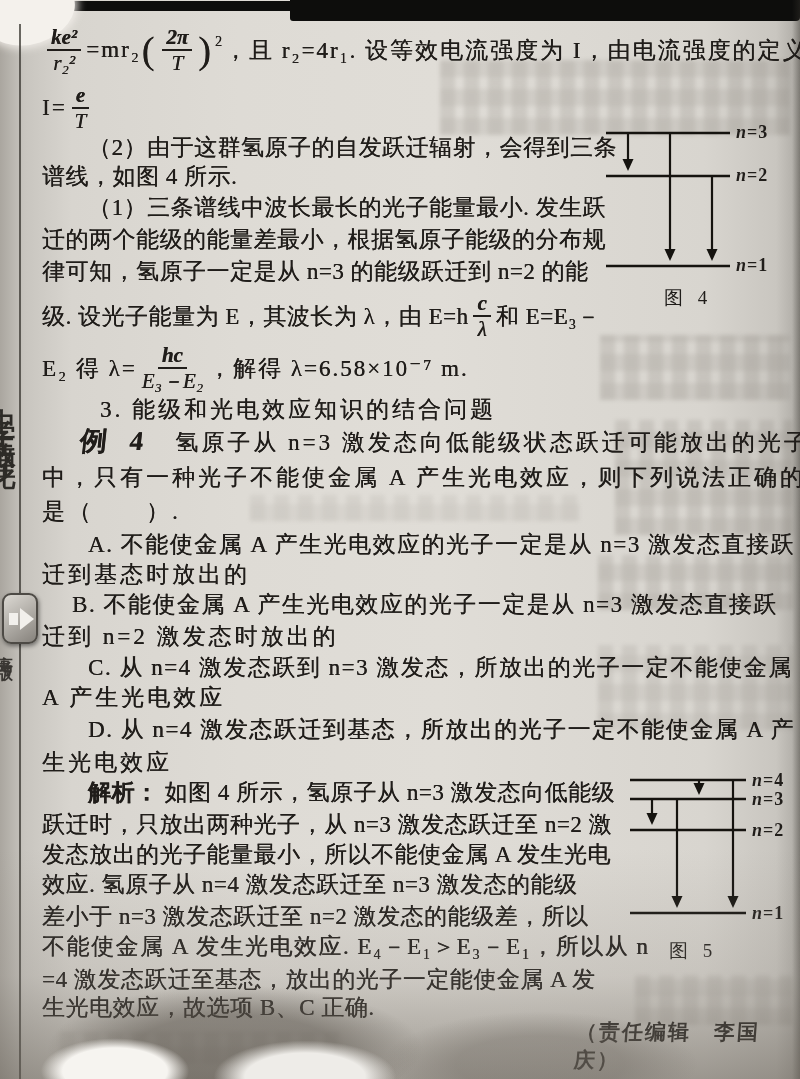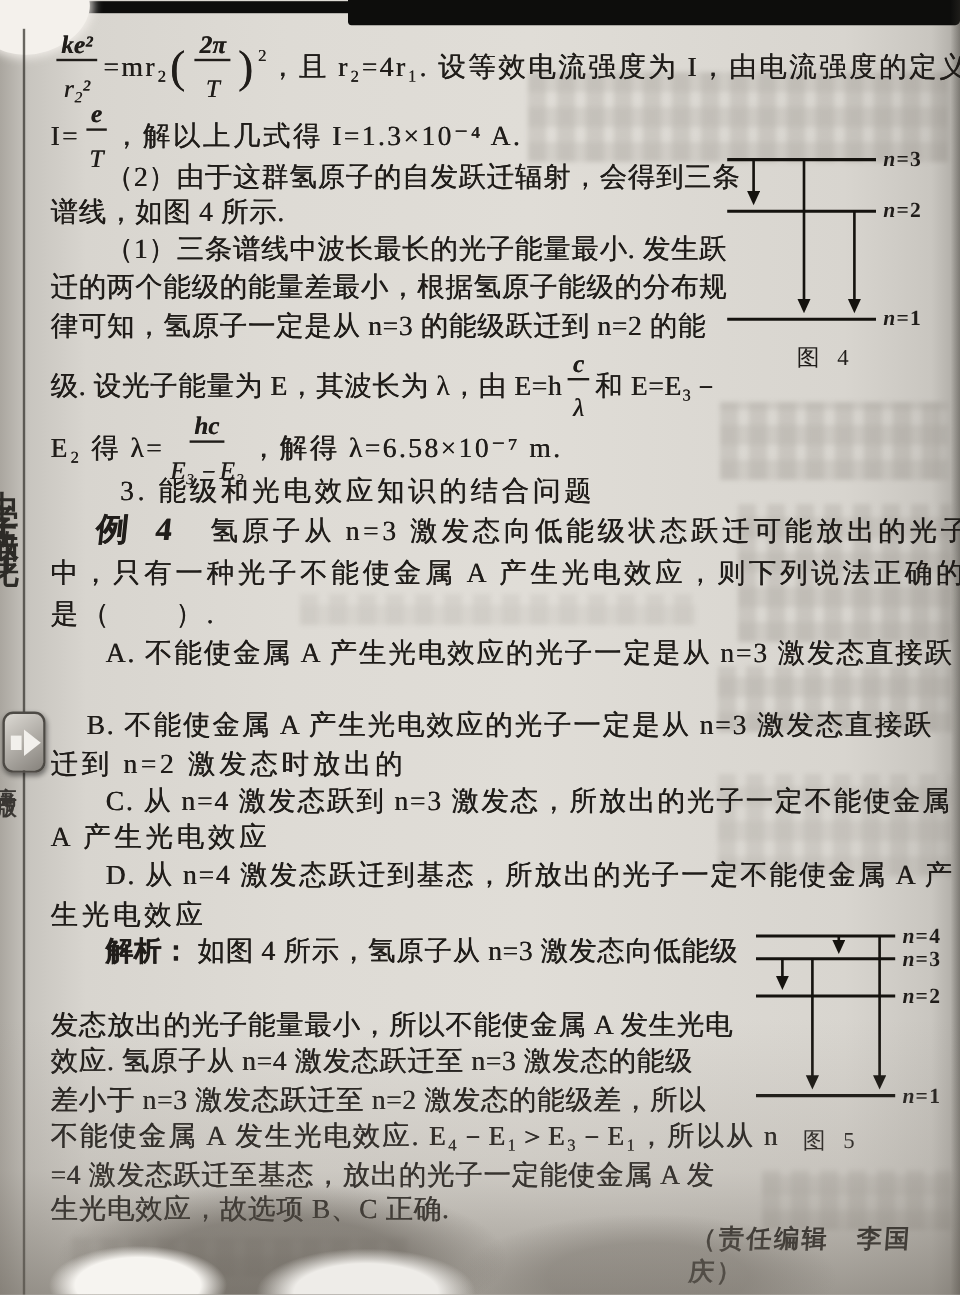--- a/index.html
+++ b/index.html
@@ -6,21 +6,21 @@
   #page{position:relative;width:800px;height:1079px;overflow:hidden;
     background:linear-gradient(90deg,#aaa69f 0%,#c8c5bf 3%,#d8d5cf 9%,#dedbd5 30%,#e0ddd7 55%,#d8d5cf 88%,#c9c6c0 97%,#aba8a2 100%);
     font-family:"Liberation Serif","DejaVu Serif",serif;color:#201d1a;}
   
   .tline{position:absolute;white-space:nowrap;font-size:23px;line-height:30px;letter-spacing:3px;text-shadow:0.3px 0 0 currentColor;}
   .ls0{letter-spacing:0.5px}
   .ls1{letter-spacing:1.5px}
   .fline{position:absolute;white-space:nowrap;font-size:23px;letter-spacing:2px;display:flex;align-items:center;text-shadow:0.3px 0 0 currentColor;}
   .frac{display:inline-flex;flex-direction:column;align-items:center;margin:0 5px;line-height:1.08;font-size:21px;font-style:italic;letter-spacing:0;}
   .frac .num{padding:0 4px 0;border-bottom:2px solid #201d1a;font-weight:bold;}
-  .frac .den{padding-top:12px;}
+  .frac .den{padding-top:1px;}
   .bigp{font-size:38px;line-height:1;font-weight:400;margin:0 1px;font-style:normal;}
   .fline sup{font-size:14px;margin-left:1px;transform:translateY(-8px);}
   .exlabel{font-weight:bold;font-size:27px;letter-spacing:8px;margin-right:24px;transform:skewX(-6deg);display:inline-block;}
   .sollabel{font-weight:bold;margin-right:6px;}
   
   .fig{position:absolute;}
   .lvl-label{position:absolute;display:inline-block;font-size:18px;white-space:nowrap;font-weight:bold;letter-spacing:1px;}
   .lvl-label::first-letter{font-style:italic;}
   .fig-caption{position:absolute;font-size:19px;letter-spacing:5px;text-align:center;}
   
@@ -91,21 +91,20 @@
     <sup>2</sup>
     <span>，且 r₂=4r₁. 设等效电流强度为 I，由电流强度的定义式知</span>
   </div>
 
   <div class="fline" style="left:42px;top:84px">
     <span>I=</span>
     <span class="frac">
         <span class="num">e</span>
         <span class="den">T</span>
       </span>
-    <span>，解以上几式得 I=1.3×10⁻⁴ A.</span>
   </div>
 
   <div class="tline ls0" style="left:88px;top:133px">（2）由于这群氢原子的自发跃迁辐射，会得到三条</div>
   <div class="tline ls0" style="left:42px;top:162px">谱线，如图 4 所示.</div>
   <div class="tline ls0" style="left:88px;top:193px">（1）三条谱线中波长最长的光子能量最小. 发生跃</div>
   <div class="tline ls0" style="left:42px;top:225px">迁的两个能级的能量差最小，根据氢原子能级的分布规</div>
   <div class="tline ls0" style="left:42px;top:257px">律可知，氢原子一定是从 n=3 的能级跃迁到 n=2 的能</div>
 
   <div class="fline" style="left:42px;top:292px;letter-spacing:.5px">
     <span>级. 设光子能量为 E，其波长为 λ，由 E=h</span>
@@ -127,30 +126,32 @@
 
   <div class="tline" style="left:100px;top:395px">3. 能级和光电效应知识的结合问题</div>
 
   <div class="tline" style="left:80px;top:426px">
     <span class="exlabel">例 4</span><span>氢原子从 n=3 激发态向低能级状态跃迁可能放出的光子</span>
   </div>
   <div class="tline" style="left:42px;top:463px">中，只有一种光子不能使金属 A 产生光电效应，则下列说法正确的</div>
   <div class="tline" style="left:42px;top:497px">是（　　）.</div>
 
   <div class="tline ls1" style="left:88px;top:530px">A. 不能使金属 A 产生光电效应的光子一定是从 n=3 激发态直接跃</div>
+  <div class="tline" style="left:42px;top:560px">迁到基态时放出的</div>
   <div class="tline ls1" style="left:72px;top:590px">B. 不能使金属 A 产生光电效应的光子一定是从 n=3 激发态直接跃</div>
   <div class="tline" style="left:42px;top:622px">迁到 n=2 激发态时放出的</div>
   <div class="tline ls1" style="left:88px;top:653px">C. 从 n=4 激发态跃到 n=3 激发态，所放出的光子一定不能使金属</div>
   <div class="tline" style="left:42px;top:683px">A 产生光电效应</div>
   <div class="tline ls1" style="left:88px;top:715px">D. 从 n=4 激发态跃迁到基态，所放出的光子一定不能使金属 A 产</div>
   <div class="tline" style="left:42px;top:748px">生光电效应</div>
 
   <div class="tline ls0" style="left:88px;top:778px">
     <span class="sollabel">解析：</span><span>如图 4 所示，氢原子从 n=3 激发态向低能级</span>
   </div>
+  <div class="tline ls0" style="left:42px;top:810px">跃迁时，只放出两种光子，从 n=3 激发态跃迁至 n=2 激</div>
   <div class="tline ls0" style="left:42px;top:840px">发态放出的光子能量最小，所以不能使金属 A 发生光电</div>
   <div class="tline ls0" style="left:42px;top:870px">效应. 氢原子从 n=4 激发态跃迁至 n=3 激发态的能级</div>
   <div class="tline ls0" style="left:42px;top:902px">差小于 n=3 激发态跃迁至 n=2 激发态的能级差，所以</div>
   <div class="tline ls1" style="left:42px;top:932px">不能使金属 A 发生光电效应. E₄－E₁＞E₃－E₁，所以从 n</div>
   <div class="tline ls0" style="left:42px;top:965px">=4 激发态跃迁至基态，放出的光子一定能使金属 A 发</div>
   <div class="tline ls0" style="left:42px;top:993px">生光电效应，故选项 B、C 正确.</div>
 
   <div class="footer-line" style="left:575px;top:1018px">（责任编辑　李国庆）</div>
 
   <div class="fig" style="left:598px;top:122px;width:200px;height:190px">

